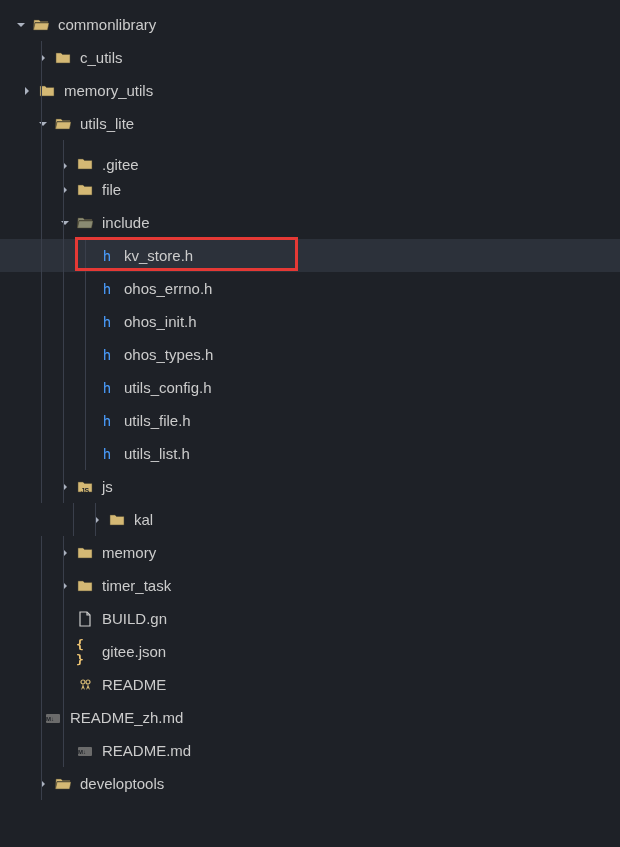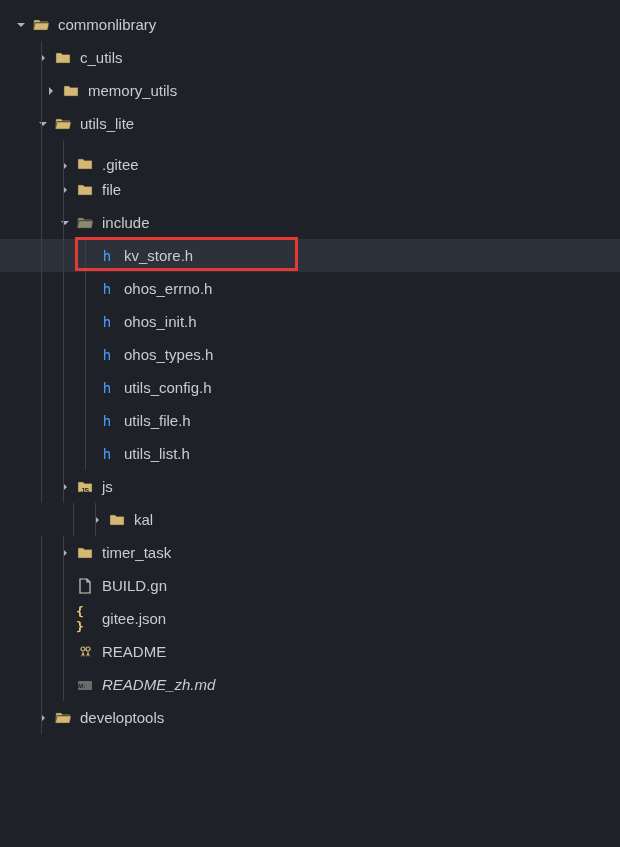--- a/index.html
+++ b/index.html
@@ -109,21 +109,21 @@
           <path d="M3 1 L7 5 L3 9 Z"></path>
         </svg>
       </span>
       <span class="icon">
         <svg viewBox="0 0 16 16">
           <path fill="#d4b874" stroke="#4a4530" stroke-width="0.5" d="M1 3 h5 l1.5 1.5 H15 V13 H1 Z"></path>
         </svg>
       </span>
       <span class="label">c_utils</span>
     </div>
-    <div class="tree-item" style="padding-left: 44px;">
+    <div class="tree-item" style="padding-left: 20px;">
       <div class="indent-line" style="left: 41px;"></div>
       <span class="chevron">
         <svg viewBox="0 0 10 10">
           <path d="M3 1 L7 5 L3 9 Z"></path>
         </svg>
       </span>
       <span class="icon">
         <svg viewBox="0 0 16 16">
           <path fill="#d4b874" stroke="#4a4530" stroke-width="0.5" d="M1 3 h5 l1.5 1.5 H15 V13 H1 Z"></path>
         </svg>
@@ -285,20 +285,35 @@
         <svg viewBox="0 0 10 10">
           <path d="M3 1 L7 5 L3 9 Z"></path>
         </svg>
       </span>
       <span class="icon">
         <svg viewBox="0 0 16 16">
           <path fill="#d4b874" stroke="#4a4530" stroke-width="0.5" d="M1 3 h5 l1.5 1.5 H15 V13 H1 Z"></path>
         </svg>
       </span>
       <span class="label">kal</span>
+    </div>
+    <div class="tree-item" style="padding-left: 58px;">
+      <div class="indent-line" style="left: 41px;"></div>
+      <div class="indent-line" style="left: 63px;"></div>
+      <span class="chevron">
+        <svg viewBox="0 0 10 10">
+          <path d="M3 1 L7 5 L3 9 Z"></path>
+        </svg>
+      </span>
+      <span class="icon">
+        <svg viewBox="0 0 16 16">
+          <path fill="#d4b874" stroke="#4a4530" stroke-width="0.5" d="M1 3 h5 l1.5 1.5 H15 V13 H1 Z"></path>
+        </svg>
+      </span>
+      <span class="label">memory</span>
     </div>
     <div class="tree-item" style="padding-left: 58px;">
       <div class="indent-line" style="left: 41px;"></div>
       <div class="indent-line" style="left: 63px;"></div>
       <span class="chevron">
         <svg viewBox="0 0 10 10">
           <path d="M3 1 L7 5 L3 9 Z"></path>
         </svg>
       </span>
       <span class="icon">
@@ -336,31 +351,43 @@
       <span class="icon">
         <svg viewBox="0 0 16 16">
           <circle cx="6" cy="5" r="2" fill="none" stroke="#d4b874" stroke-width="1.2"></circle>
           <path d="M6 7 L4 13 L6 11 L8 13 Z" fill="#d4b874"></path>
           <circle cx="11" cy="5" r="2" fill="none" stroke="#d4b874" stroke-width="1.2"></circle>
           <path d="M11 7 L9 13 L11 11 L13 13 Z" fill="#d4b874"></path>
         </svg>
       </span>
       <span class="label">README</span>
     </div>
-    <div class="tree-item" style="padding-left: 58px; font-style: italic;">
+    <div class="tree-item" style="padding-left: 26px;">
       <div class="indent-line" style="left: 41px;"></div>
       <div class="indent-line" style="left: 63px;"></div>
       <span class="chevron placeholder"></span>
       <span class="icon">
         <svg viewBox="0 0 16 16">
           <rect x="1" y="4" width="14" height="9" rx="1" fill="#6b6b6b"></rect>
           <text x="5" y="11" font-size="6" font-weight="bold" fill="#1e2127" text-anchor="middle">M↓</text>
         </svg>
       </span>
       <span class="label">README_zh.md</span>
+    </div>
+    <div class="tree-item" style="padding-left: 58px;">
+      <div class="indent-line" style="left: 41px;"></div>
+      <div class="indent-line" style="left: 63px;"></div>
+      <span class="chevron placeholder"></span>
+      <span class="icon">
+        <svg viewBox="0 0 16 16">
+          <rect x="1" y="4" width="14" height="9" rx="1" fill="#6b6b6b"></rect>
+          <text x="5" y="11" font-size="6" font-weight="bold" fill="#1e2127" text-anchor="middle">M↓</text>
+        </svg>
+      </span>
+      <span class="label">README.md</span>
     </div>
     <div class="tree-item" style="padding-left: 36px;">
       <div class="indent-line" style="left: 41px;"></div>
       <span class="chevron">
         <svg viewBox="0 0 10 10">
           <path d="M3 1 L7 5 L3 9 Z"></path>
         </svg>
       </span>
       <span class="icon">
         <svg viewBox="0 0 16 16">

